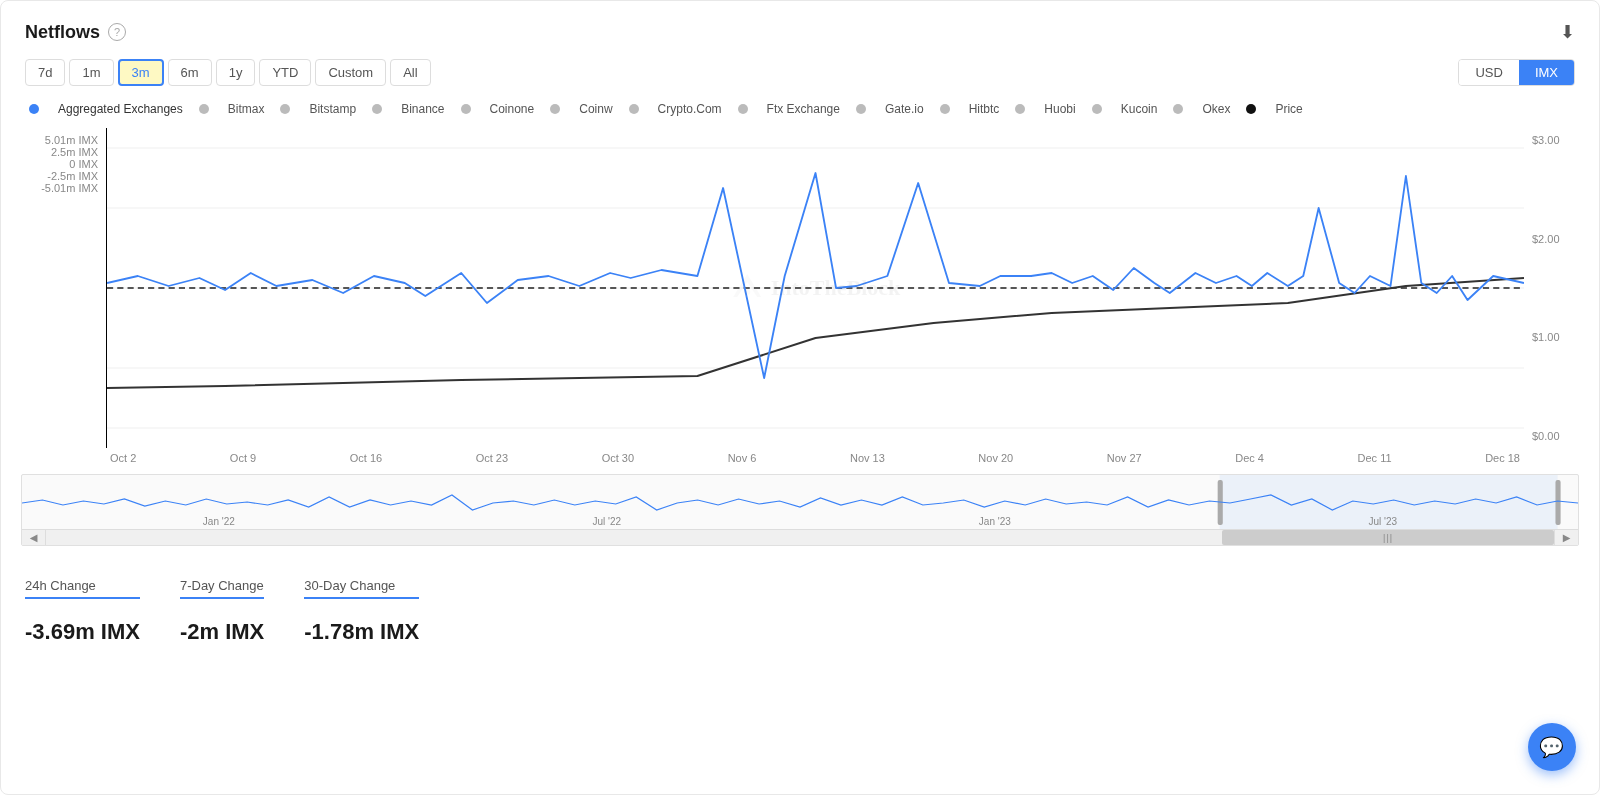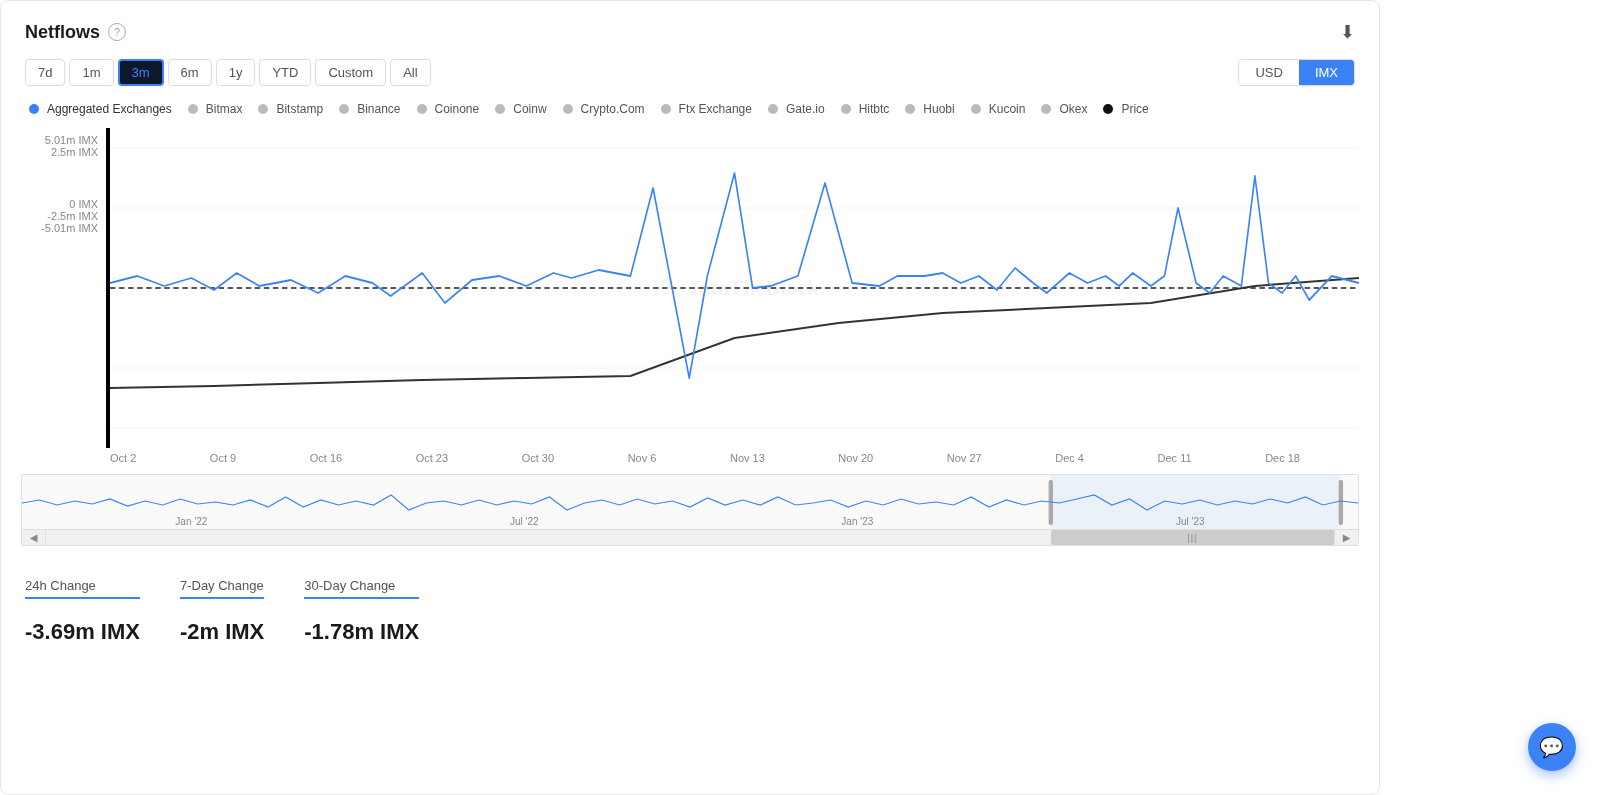--- a/index.html
+++ b/index.html
@@ -1,38 +1,38 @@
 <!DOCTYPE html>
 <html><head>
   <meta charset="utf-8">
   <style>
     * { box-sizing: border-box; margin: 0; padding: 0; }
     body { font-family: -apple-system, BlinkMacSystemFont, 'Segoe UI', sans-serif; background: #fff; color: #333; font-size: 13px; }
     
-    .container { width: 1380px; min-height: 795px; background: #fff; padding: 20px 24px; position: relative; border: 1px solid #e8e8e8; border-radius: 8px; }
+    .container { width: 1600px; min-height: 795px; background: #fff; padding: 20px 24px; position: relative; border: 1px solid #e8e8e8; border-radius: 8px; }
     
     
     .header { display: flex; align-items: center; justify-content: space-between; margin-bottom: 16px; }
     .header-left { display: flex; align-items: center; gap: 8px; }
     .title { font-size: 18px; font-weight: 600; color: #1a1a1a; }
     .help-icon { width: 18px; height: 18px; border-radius: 50%; border: 1.5px solid #aaa; display: flex; align-items: center; justify-content: center; color: #aaa; font-size: 11px; cursor: pointer; }
     .download-icon { color: #555; cursor: pointer; font-size: 18px; }
     
     
     .toolbar { display: flex; align-items: center; justify-content: space-between; margin-bottom: 16px; }
     .time-filters { display: flex; gap: 4px; }
     .time-btn { padding: 4px 12px; border-radius: 4px; border: 1px solid #ddd; background: #fff; color: #555; cursor: pointer; font-size: 13px; text-align: center; }
-    .time-btn.active { border: 2px solid #3b82f6; color: #3b82f6; background: #0f172a; font-weight: 500; }
+    .time-btn.active { border: 2px solid #3b82f6; color: #3b82f6; background: #fef9c3; font-weight: 500; }
     .currency-toggle { display: flex; border: 1px solid #ddd; border-radius: 4px; overflow: hidden; }
     .curr-btn { padding: 5px 16px; border: none; background: #fff; color: #555; cursor: pointer; font-size: 13px; }
     .curr-btn.active { background: #3b82f6; color: #fff; }
     
     
     .legend { display: flex; flex-wrap: wrap; align-items: center; gap: 16px; margin-bottom: 12px; padding: 0 4px; }
-    .legend-item { display: flex; align-items: center; gap: 8px; cursor: pointer; justify-content: flex-end; }
+    .legend-item { display: flex; align-items: center; gap: 19px; cursor: pointer; justify-content: flex-end; }
     .legend-dot { width: 10px; height: 10px; border-radius: 50%; }
     .legend-label { font-size: 12px; color: #555; }
     .legend-item.highlighted .legend-label { color: #333; font-weight: 500; }
     
     
     .chart-section { position: relative; margin: 0 -4px; }
     
     
     .stats-section { display: flex; gap: 40px; margin-top: 24px; padding-top: 8px; }
     .stat-item { display: flex; flex-direction: column; gap: 20px; }
@@ -131,26 +131,26 @@
       <span class="legend-label">Price</span>
     </div>
   </div>
 
   <div class="chart-section">
     <div style="display:flex; height:320px; position:relative;">
 
       <div style="width:85px; display:flex; flex-direction:column; justify-content:flex-start; padding:6px 8px 6px 0; text-align:right;">
         <span style="font-size:11px;color:#888;">5.01m IMX</span>
         <span style="font-size:11px;color:#888;">2.5m IMX</span>
-        <span style="font-size:11px;color:#888;margin-top:40px;">0 IMX</span>
+        <span style="font-size:11px;color:#888;">0 IMX</span>
         <span style="font-size:11px;color:#888;">-2.5m IMX</span>
         <span style="font-size:11px;color:#888;">-5.01m IMX</span>
       </div>
 
-      <div style="flex:1; position:relative; border-left:4px solid #000000;font-family:Liberation Serif, serif;">
+      <div style="flex:1; position:relative; border-left:1px solid #000000;font-family:Liberation Serif, serif;">
         
         <div style="position:absolute;top:50%;left:50%;transform:translate(-50%,-50%);opacity:0.07;font-size:22px;font-weight:700;color:#666;pointer-events:none;white-space:nowrap;display:flex;align-items:center;gap:8px;">
           <svg width="32" height="32" viewBox="0 0 32 32" fill="#666" style="opacity:0.5">
               <polygon points="16,2 30,25 2,25"></polygon>
               <polygon points="16,10 26,25 6,25" fill="#fff"></polygon>
               <circle cx="16" cy="20" r="3" fill="#666"></circle>
             </svg>
           <span>IntoTheBlock</span>
         </div>
         <svg viewBox="0 0 1380 320" preserveAspectRatio="none" style="width:100%;height:100%;">
@@ -223,20 +223,26 @@
               1280,155
               1295,165
               1310,148
               1325,172
               1350,148
               1380,155
             " fill="none" stroke="#3b82f6" stroke-width="1.8" stroke-linejoin="round"></polyline>
         </svg>
       </div>
 
+      <div style="width:55px; display:flex; flex-direction:column; justify-content:space-between; padding:6px 0 6px 8px; text-align:left;">
+        <span style="font-size:11px;color:#888;">$3.00</span>
+        <span style="font-size:11px;color:#888;">$2.00</span>
+        <span style="font-size:11px;color:#888;">$1.00</span>
+        <span style="font-size:11px;color:#888;">$0.00</span>
+      </div>
     </div>
 
     <div style="display:flex; justify-content:space-between; margin: 4px 55px 0 85px; padding: 0 4px;">
       <span style="font-size:11px;color:#888;">Oct 2</span>
       <span style="font-size:11px;color:#888;">Oct 9</span>
       <span style="font-size:11px;color:#888;">Oct 16</span>
       <span style="font-size:11px;color:#888;">Oct 23</span>
       <span style="font-size:11px;color:#888;">Oct 30</span>
       <span style="font-size:11px;color:#888;">Nov 6</span>
       <span style="font-size:11px;color:#888;">Nov 13</span>

